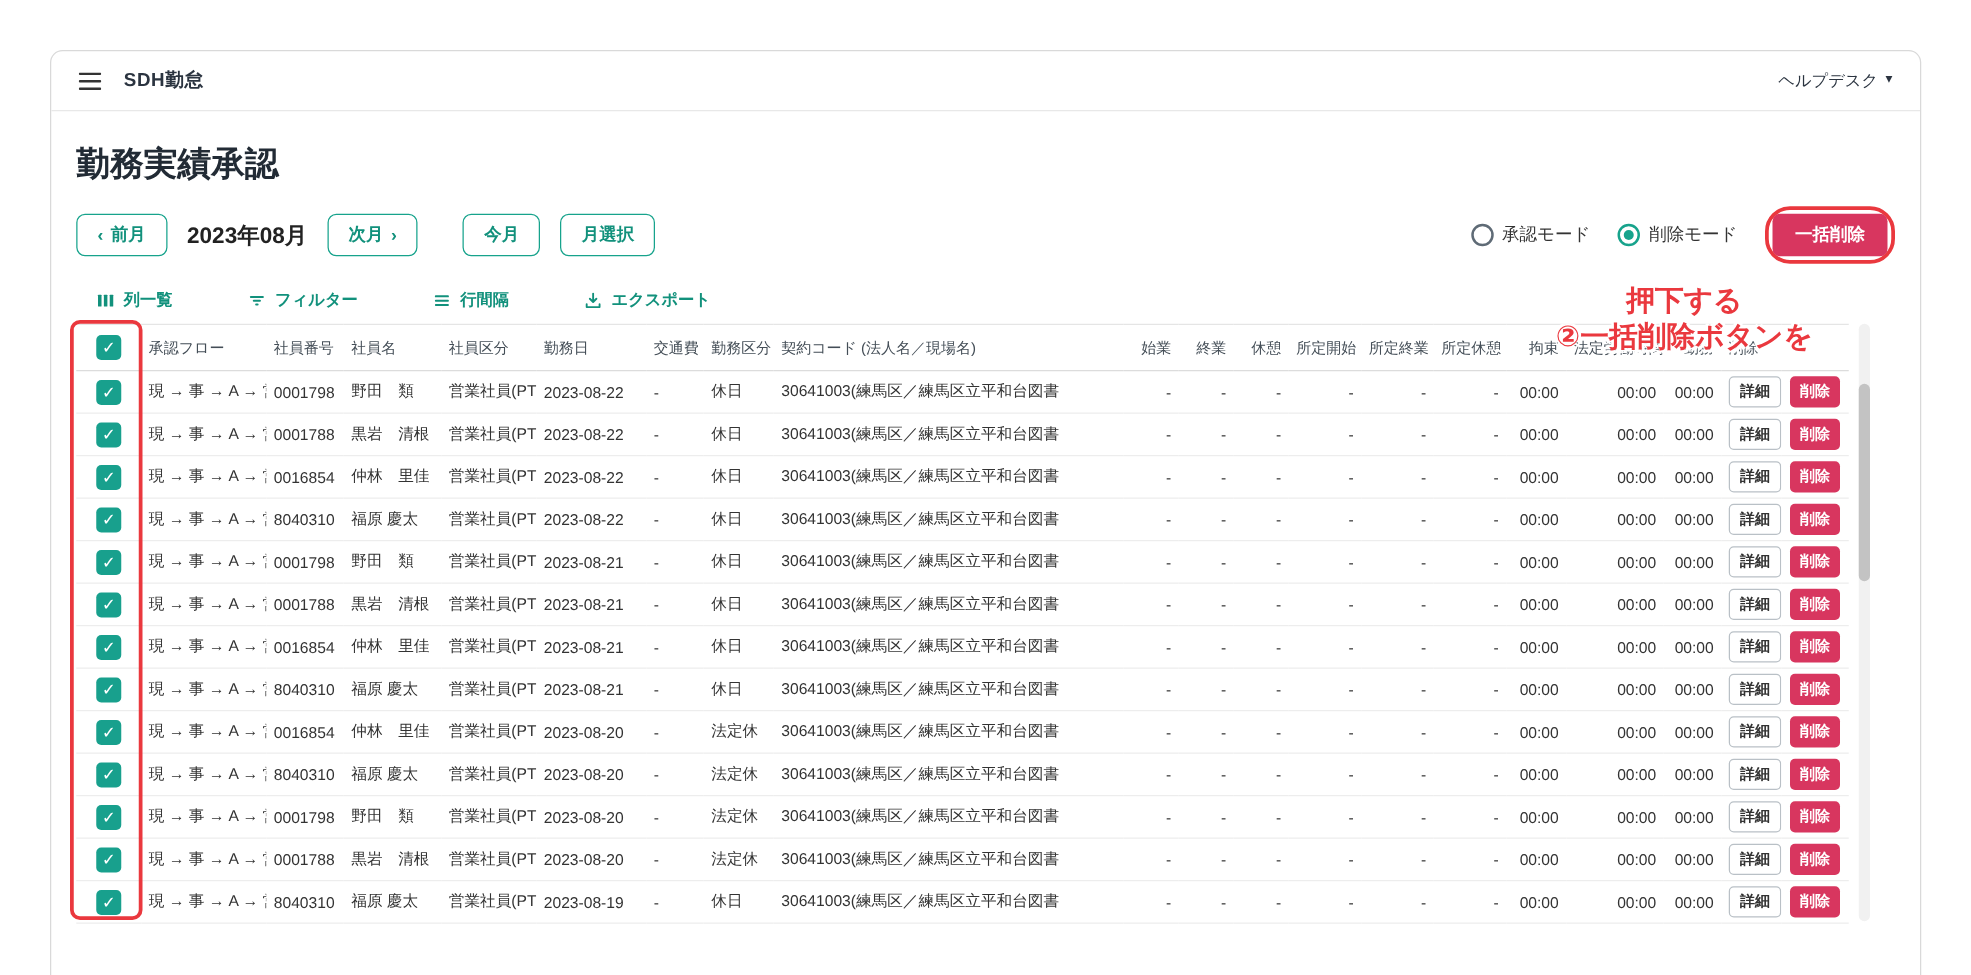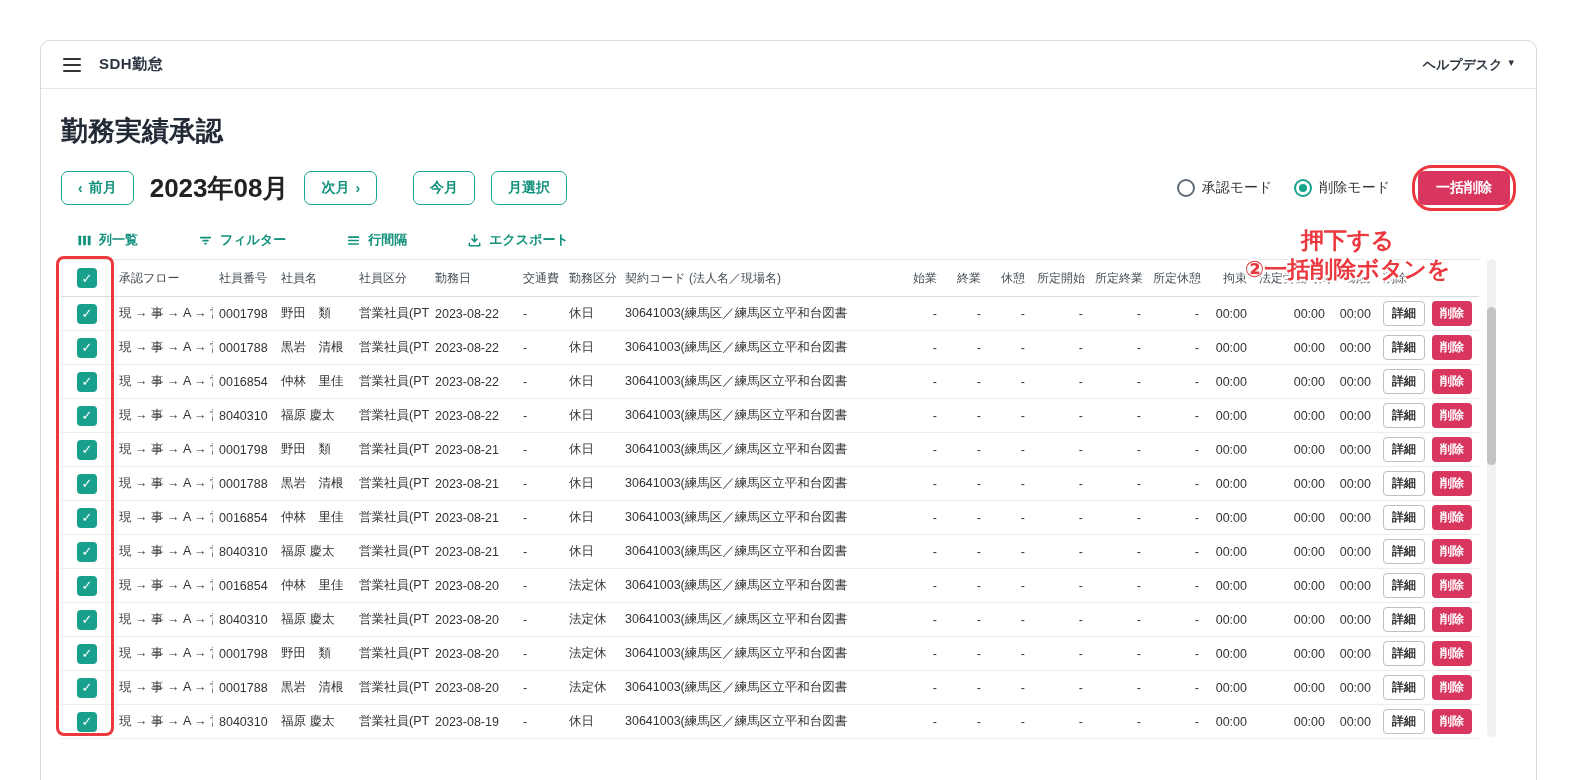--- a/index.html
+++ b/index.html
@@ -8,34 +8,34 @@
 
   .card { position:absolute; left:40px; top:40px; width:1497px; height:769px;
     background:#fff; border:1px solid #d9d9d9; border-radius:10px; overflow:hidden; }
 
   
   .topbar { height:48px; display:flex; align-items:center; justify-content:space-between;
     padding:0 22px; border-bottom:1px solid #e8e8e8; }
   .topbar-left { display:flex; align-items:center; gap:18px; }
   .hamburger { display:inline-flex; cursor:pointer; color:#333; }
   .app-title { font-size:15px; font-weight:700; color:#2b3440; letter-spacing:.5px; }
-  .help { display:flex; align-items:flex-start; gap:6px; font-size:13px; font-weight:700;
+  .help { display:flex; align-items:flex-start; gap:6px; font-size:13px; font-weight:400;
     color:#2b3440; cursor:pointer; }
   .help .caret { font-size:11px; color:#2b3440; }
 
   .content { padding:0 20px; }
   .page-title { margin-top:24px; font-size:27px; font-weight:800; color:#222b35; }
 
   
   .nav-row { margin-top:16px; display:flex; align-items:center; justify-content:space-between; }
   .nav-left { display:flex; align-items:center; }
   .btn-outline { background:#fff; border:1.5px solid #17a38c; color:#12917c; font-weight:700;
     font-size:14px; border-radius:7px; padding:7px 16px; cursor:pointer; display:inline-flex;
     align-items:center; gap:6px; font-family:inherit; }
-  .month-label { font-size:26px; font-weight:800; color:#222; margin:0 16px; }
+  .month-label { font-size:18px; font-weight:800; color:#222; margin:0 16px; }
   .gap-left { margin-left:36px; }
   .ml { margin-left:16px; }
   .nav-right { display:flex; align-items:center; gap:22px; }
   .radio { display:flex; align-items:center; gap:7px; font-size:14px; color:#333; cursor:pointer; }
   .radio-circle { width:18px; height:18px; border:2px solid #5f6b76; border-radius:50%;
     display:inline-block; position:relative; background:#fff; }
   .radio-circle.checked { border-color:#17a38c; }
   .radio-circle.checked::after { content:""; position:absolute; inset:3px; border-radius:50%;
     background:#17a38c; }
   .bulk-wrap { display:inline-block; border:3px solid #ea383e; border-radius:20px; padding:3px; }

